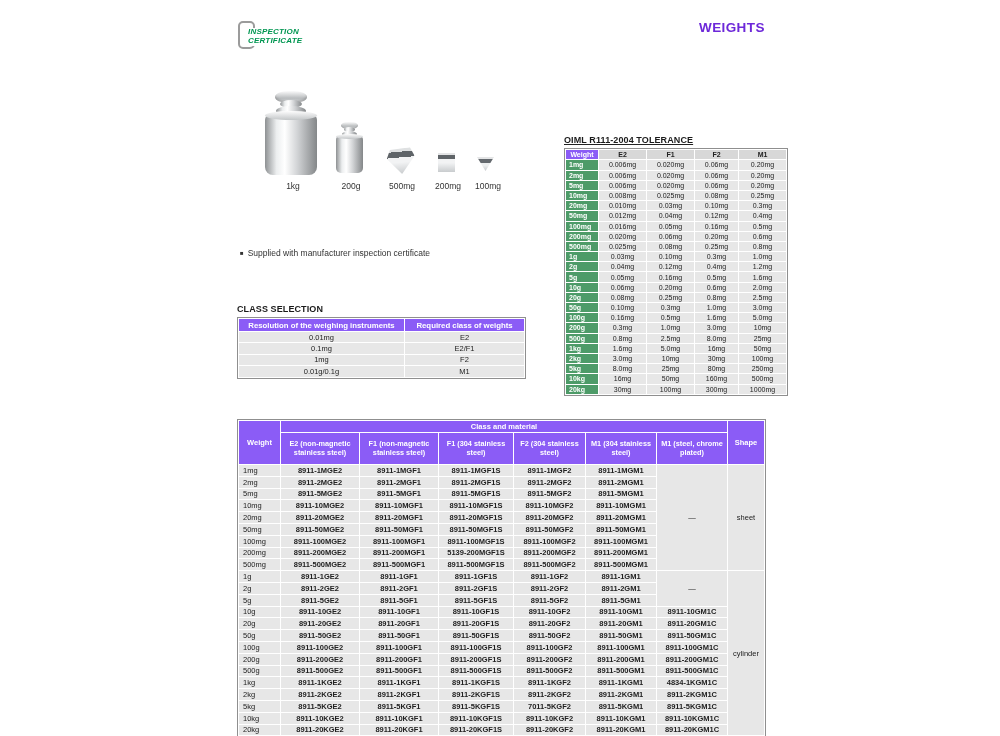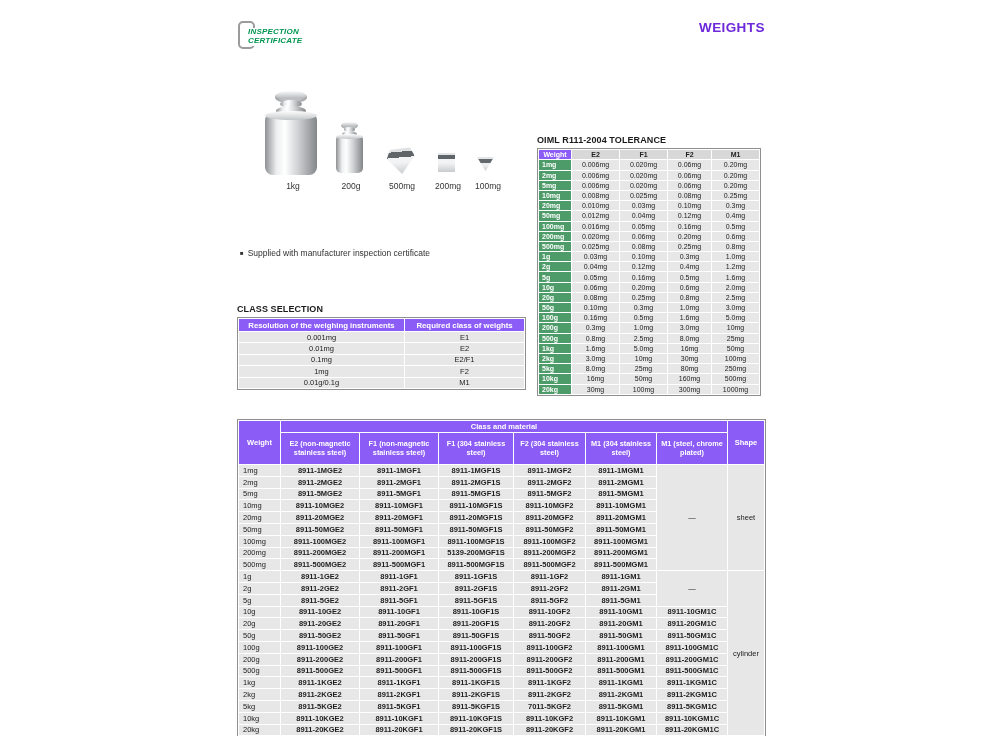--- a/index.html
+++ b/index.html
@@ -65,21 +65,21 @@
   .gh { background:#8b5cf6; color:#fff; font-weight:bold; }
   .grh { background:#d8d8d8; font-weight:bold; }
   .wgreen { background:#4d9b68; color:#fff; font-weight:bold; text-align:left; padding-left:3px; }
   .wcol { text-align:left; padding-left:4px; }
   .code { font-weight:bold; }
 
   .class-sec { left:237px; top:304px; }
   #class-table th { height:12px; font-size:7.8px; }
   #class-table td { height:10.4px; font-size:7.5px; }
 
-  .tol-sec { left:537px; top:135px; }
+  .tol-sec { left:564px; top:135px;text-decoration:underline; }
   #tol-table th { height:9.4px; font-size:7px; }
   #tol-table td { height:9.2px; font-size:7px; }
 
   .cat-sec { left:237px; top:419px; }
   #cat-table th { font-size:7.5px; }
   #cat-table .gtop { height:11px; }
   #cat-table .mh { height:29px; white-space:normal; font-size:7.3px; line-height:1.15; padding:1px 3px; }
   #cat-table td { height:10.8px; font-size:7.5px; }
 </style>
 </head>
@@ -131,24 +131,20 @@
             <col style="width:166px">
             <col style="width:120px">
           </colgroup>
         <thead>
           <tr>
             <th class="gh">Resolution of the weighing instruments</th>
             <th class="gh">Required class of weights</th>
           </tr>
         </thead>
         <tbody id="class-body">
-            <tr>
-              <td>0.001mg</td>
-              <td>E1</td>
-            </tr>
             <tr>
               <td>0.01mg</td>
               <td>E2</td>
             </tr>
             <tr>
               <td>0.1mg</td>
               <td>E2/F1</td>
             </tr>
             <tr>
               <td>1mg</td>
@@ -533,21 +529,21 @@
               <td class="code">8911-500GM1</td>
               <td class="code">8911-500GM1C</td>
             </tr>
             <tr>
               <td class="wcol">1kg</td>
               <td class="code">8911-1KGE2</td>
               <td class="code">8911-1KGF1</td>
               <td class="code">8911-1KGF1S</td>
               <td class="code">8911-1KGF2</td>
               <td class="code">8911-1KGM1</td>
-              <td class="code">8911-1KGM1C</td>
+              <td class="code">4834-1KGM1C</td>
             </tr>
             <tr>
               <td class="wcol">2kg</td>
               <td class="code">8911-2KGE2</td>
               <td class="code">8911-2KGF1</td>
               <td class="code">8911-2KGF1S</td>
               <td class="code">8911-2KGF2</td>
               <td class="code">8911-2KGM1</td>
               <td class="code">8911-2KGM1C</td>
             </tr>

